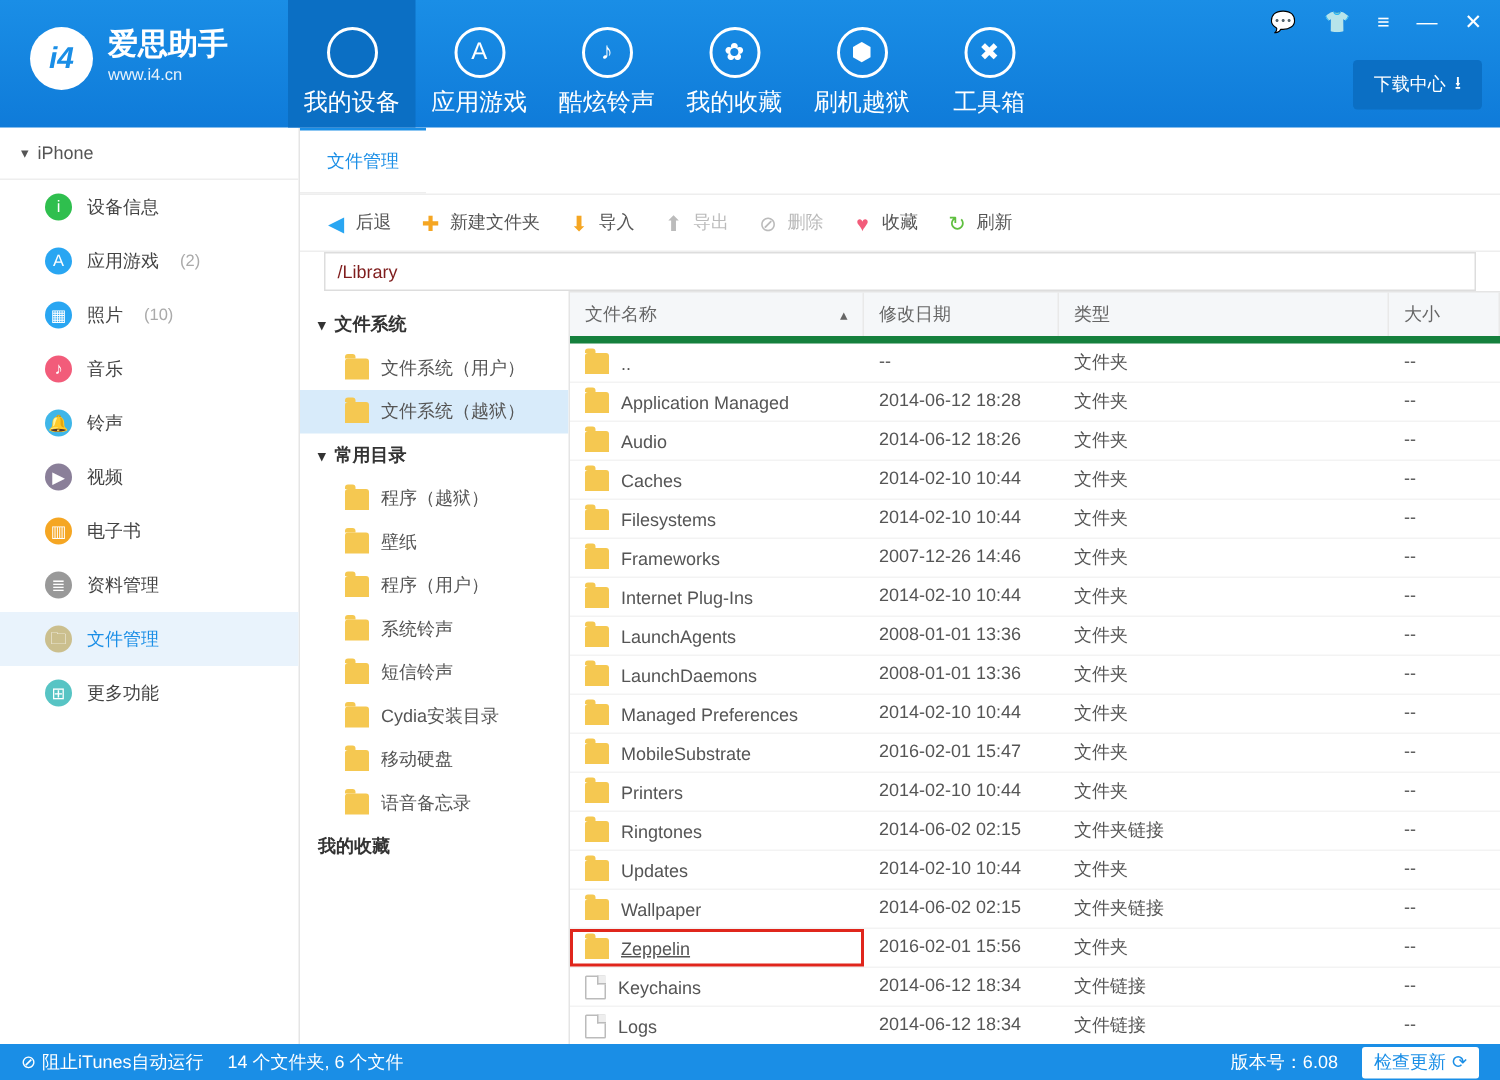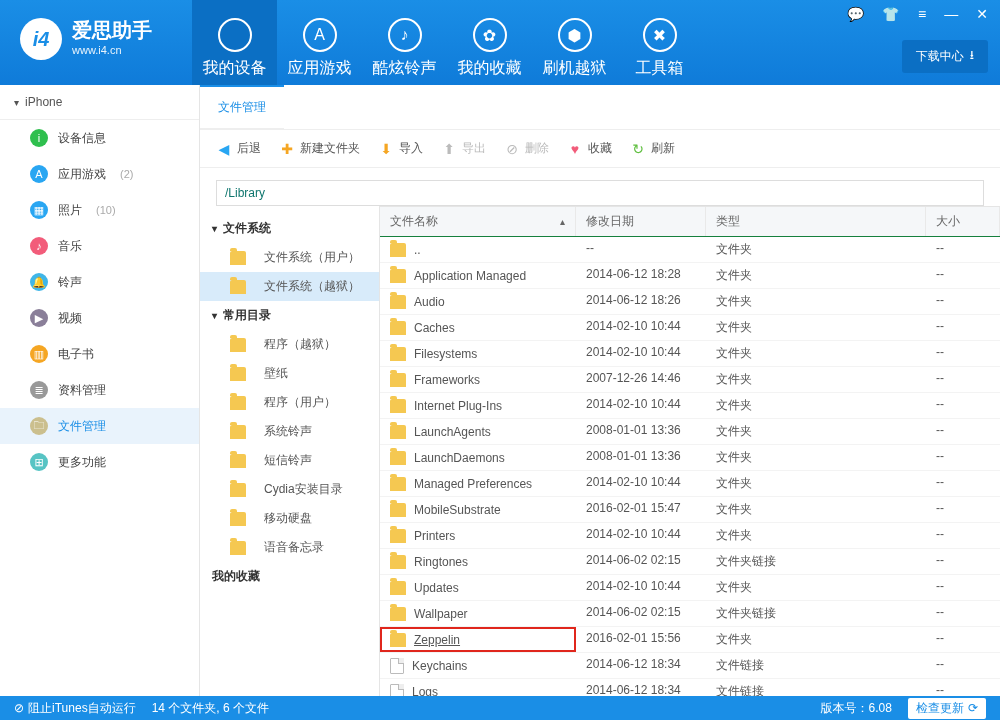--- a/index.html
+++ b/index.html
@@ -30,35 +30,35 @@
 .mid-col { width: 180px; border-right: 1px solid #e5e5e5; display: flex; flex-direction: column; }
 .right-col { flex: 1; display: flex; flex-direction: column; overflow: hidden; }
 .content-tab { padding: 12px 18px; border-bottom: 1px solid #eee; color: #1a8ee6; border-top: 2px solid #1a8ee6; display: inline-block; width: fit-content; }
 .tab-wrap { border-bottom: 1px solid #eee; padding-left: 0; }
 
 .toolbar { padding: 10px 16px; border-bottom: 1px solid #eee; display: flex; align-items: center; gap: 18px; grid-column: 1 / -1; }
 .tbtn { display: flex; align-items: center; gap: 5px; cursor: pointer; color: #555; }
 .tbtn.disabled { color: #bbb; }
 .tbtn .ticon-s { width: 16px; height: 16px; display: flex; align-items: center; justify-content: center; font-size: 14px; }
 
-.pathbar { margin: 12px 16px 0 16px; border: 1px solid #ddd; padding: 5px 8px; color: #0f766e; grid-column: 1 / -1; }
+.pathbar { margin: 0 16px 0 16px; border: 1px solid #ddd; padding: 5px 8px; color: #7f1d1d; grid-column: 1 / -1; }
 
 .content-grid { display: flex; flex: 1; overflow: hidden; }
 
 .tree { padding: 8px 0; overflow-y: auto; }
 .tree-head { padding: 6px 12px; font-weight: bold; display: flex; align-items: center; gap: 6px; cursor: pointer; color: #333; }
-.tree-item { padding: 6px 8px 6px 30px; display: flex; align-items: center; gap: 18px; cursor: pointer; color: #555; }
+.tree-item { padding: 6px 8px 6px 30px; display: flex; align-items: center; gap: 8px; cursor: pointer; color: #555; }
 .tree-item.sel { background: #d8ebfa; }
 .tree-item .folder-ic, .file-row .folder-ic { width: 16px; height: 14px; background: #f5c851; border-radius: 2px 2px 0 0; position: relative; display: inline-block; }
 .tree-item .folder-ic::before, .file-row .folder-ic::before { content: ""; position: absolute; top: -3px; left: 0; width: 7px; height: 3px; background: #f5c851; border-radius: 2px 2px 0 0; }
 .file-row .file-ic { width: 14px; height: 16px; background: #fff; border: 1px solid #bbb; border-radius: 1px; display: inline-block; position: relative; }
 .file-row .file-ic::before { content: ""; position: absolute; top: -1px; right: -1px; width: 5px; height: 5px; background: #eee; border-left: 1px solid #bbb; border-bottom: 1px solid #bbb; }
 
 .file-table { flex: 1; overflow-y: auto; }
-.file-header { display: flex; background: #f5f7f9; border-bottom: 1px solid #15803d; border-top: 1px solid #e5e5e5; color: #666; font-size: 12px; }
+.file-header { display: flex; background: #f5f7f9; border-bottom: 5px solid #15803d; border-top: 1px solid #e5e5e5; color: #666; font-size: 12px; }
 .file-header div { padding: 6px 10px; border-right: 1px solid #e9e9e9; }
 .col-name { flex: 0 0 196px; display: flex; align-items: center; gap: 4px; }
 .col-date { flex: 0 0 130px; }
 .col-type { flex: 0 0 220px; }
 .col-size { flex: 1; text-align: left; padding-right: 14px !important; }
 .file-row { display: flex; border-bottom: 1px solid #f3f3f3; cursor: pointer; }
 .file-row div { padding: 4px 10px; color: #555; }
 .file-row .col-name { display: flex; align-items: center; gap: 8px; }
 .file-row.highlight .col-name { box-shadow: inset 0 0 0 2px #e0261c; text-decoration: underline; }
 

